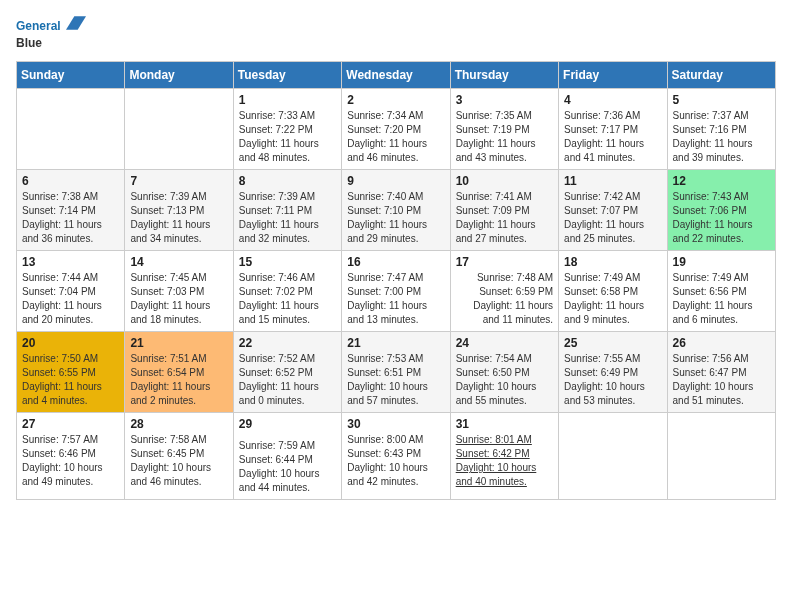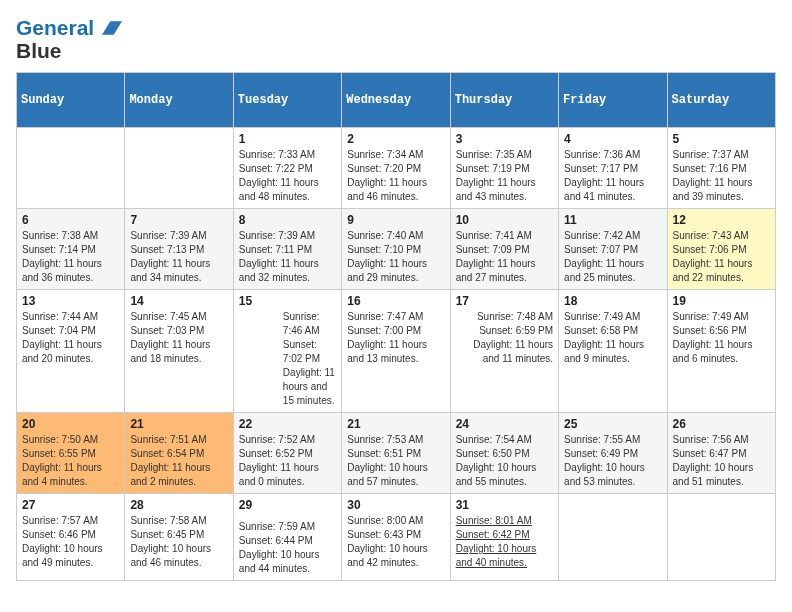--- a/index.html
+++ b/index.html
@@ -15,21 +15,21 @@
       justify-content: space-between;
       align-items: flex-start;
       margin-bottom: 10px;
     }
     .logo {
       display: flex;
       flex-direction: column;
       align-items: flex-start;
     }
     .logo-text {
-      font-size: 21px;
+      font-size: 12px;
       font-weight: bold;
       color: #333;
       line-height: 1.1;
     }
     .logo-text .blue { color: #1a6fad; }
     .logo-icon {
       width: 20px;
       height: 14px;
       display: inline-block;
       margin-left: 2px;
@@ -53,26 +53,25 @@
       margin-top: 2px;
     }
     .calendar {
       width: 100%;
       border-collapse: collapse;
       font-size: 11px;
     }
     .calendar th {
       background-color: #2E75B6;
       color: white;
-      padding: 20px 4px;
+      padding: 6px 4px;
       text-align: left;
       font-size: 12px;
       font-weight: bold;
       border: 1px solid #ccc;
-      font-family: Liberation Mono, monospace;
     }
     .calendar td {
       border: 1px solid #ccc;
       vertical-align: top;
       padding: 4px 5px;
       width: 108px;
       min-height: 80px;
       background: #fff;
     }
     .calendar tr:nth-child(even) td {
@@ -191,21 +190,21 @@
           <div class="day-info" style="white-space: pre-line;">Sunrise: 7:41 AM
 Sunset: 7:09 PM
 Daylight: 11 hours and 27 minutes.</div>
         </td>
         <td style="background: rgb(245, 245, 245);">
           <div class="day-number">11</div>
           <div class="day-info" style="white-space: pre-line;">Sunrise: 7:42 AM
 Sunset: 7:07 PM
 Daylight: 11 hours and 25 minutes.</div>
         </td>
-        <td style="background: #fef9c3;">
+        <td style="background: #86efac;">
           <div class="day-number">12</div>
           <div class="day-info" style="white-space: pre-line;">Sunrise: 7:43 AM
 Sunset: 7:06 PM
 Daylight: 11 hours and 22 minutes.</div>
         </td>
       </tr>
       <tr>
         <td>
           <div class="day-number">13</div>
           <div class="day-info" style="white-space: pre-line;">Sunrise: 7:44 AM
@@ -213,21 +212,21 @@
 Daylight: 11 hours and 20 minutes.</div>
         </td>
         <td>
           <div class="day-number">14</div>
           <div class="day-info" style="white-space: pre-line;">Sunrise: 7:45 AM
 Sunset: 7:03 PM
 Daylight: 11 hours and 18 minutes.</div>
         </td>
         <td>
           <div class="day-number">15</div>
-          <div class="day-info" style="white-space: pre-line; margin-left: 44px;">Sunrise: 7:46 AM
+          <div class="day-info" style="white-space: pre-line;">Sunrise: 7:46 AM
 Sunset: 7:02 PM
 Daylight: 11 hours and 15 minutes.</div>
         </td>
         <td>
           <div class="day-number">16</div>
           <div class="day-info" style="white-space: pre-line;">Sunrise: 7:47 AM
 Sunset: 7:00 PM
 Daylight: 11 hours and 13 minutes.</div>
         </td>
         <td>
@@ -243,21 +242,21 @@
 Daylight: 11 hours and 9 minutes.</div>
         </td>
         <td>
           <div class="day-number">19</div>
           <div class="day-info" style="white-space: pre-line;">Sunrise: 7:49 AM
 Sunset: 6:56 PM
 Daylight: 11 hours and 6 minutes.</div>
         </td>
       </tr>
       <tr>
-        <td style="background: #fdba74;">
+        <td style="background: #eab308;">
           <div class="day-number">20</div>
           <div class="day-info" style="white-space: pre-line;">Sunrise: 7:50 AM
 Sunset: 6:55 PM
 Daylight: 11 hours and 4 minutes.</div>
         </td>
         <td style="background: #fdba74;">
           <div class="day-number">21</div>
           <div class="day-info" style="white-space: pre-line;">Sunrise: 7:51 AM
 Sunset: 6:54 PM
 Daylight: 11 hours and 2 minutes.</div>

